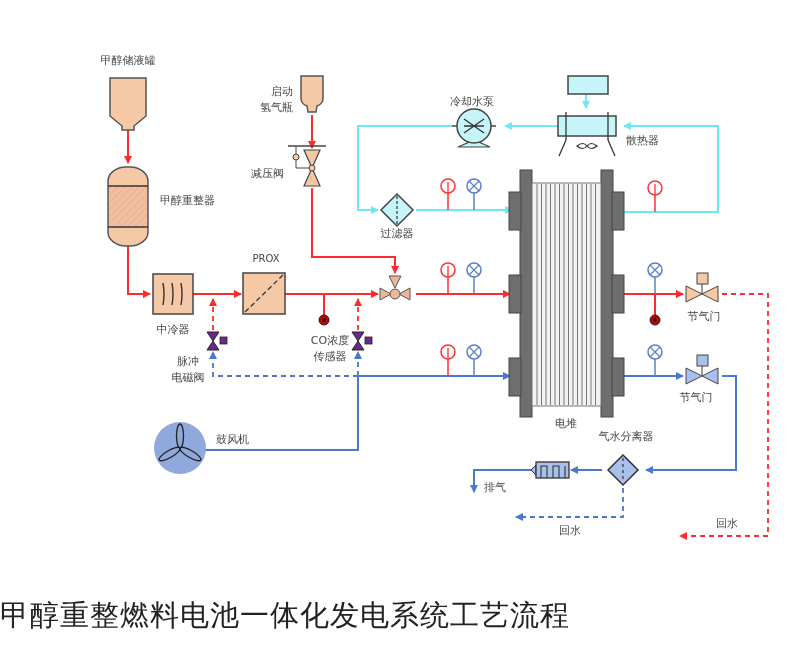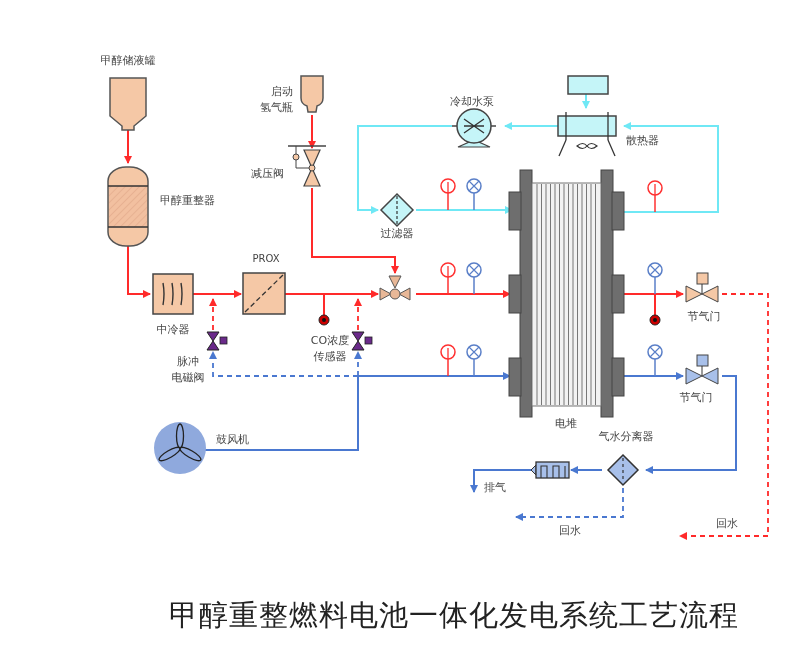--- a/index.html
+++ b/index.html
@@ -1,19 +1,19 @@
 <!DOCTYPE html>
 <html><head>
 <meta charset="utf-8">
 <style>
   html, body { margin:0; padding:0; background:#ffffff; }
   body { width:803px; height:669px; position:relative; overflow:hidden; font-family:"DejaVu Sans", sans-serif; }
   #diagram { position:absolute; left:0; top:0; }
   .lbl { font-family:"DejaVu Sans", sans-serif; font-size:11px; fill:#444; }
-  .title { position:absolute; left:0; top:596px; width:739px; text-align:right; font-family:"DejaVu Serif", serif; font-size:29px; color:#222; letter-spacing:1px; }
+  .title { position:absolute; left:0; top:596px; width:739px; text-align:left; font-family:"DejaVu Serif", serif; font-size:29px; color:#222; letter-spacing:1px; }
 </style>
 </head>
 <body>
 
 <svg id="diagram" width="803" height="669" viewBox="0 0 803 669">
   <defs>
     <marker id="arR" markerWidth="8" markerHeight="8" refX="7" refY="4" orient="auto" markerUnits="userSpaceOnUse">
       <path d="M0,0 L8,4 L0,8 z" fill="#ff2a2a"></path>
     </marker>
     <marker id="arC" markerWidth="8" markerHeight="8" refX="7" refY="4" orient="auto" markerUnits="userSpaceOnUse">

